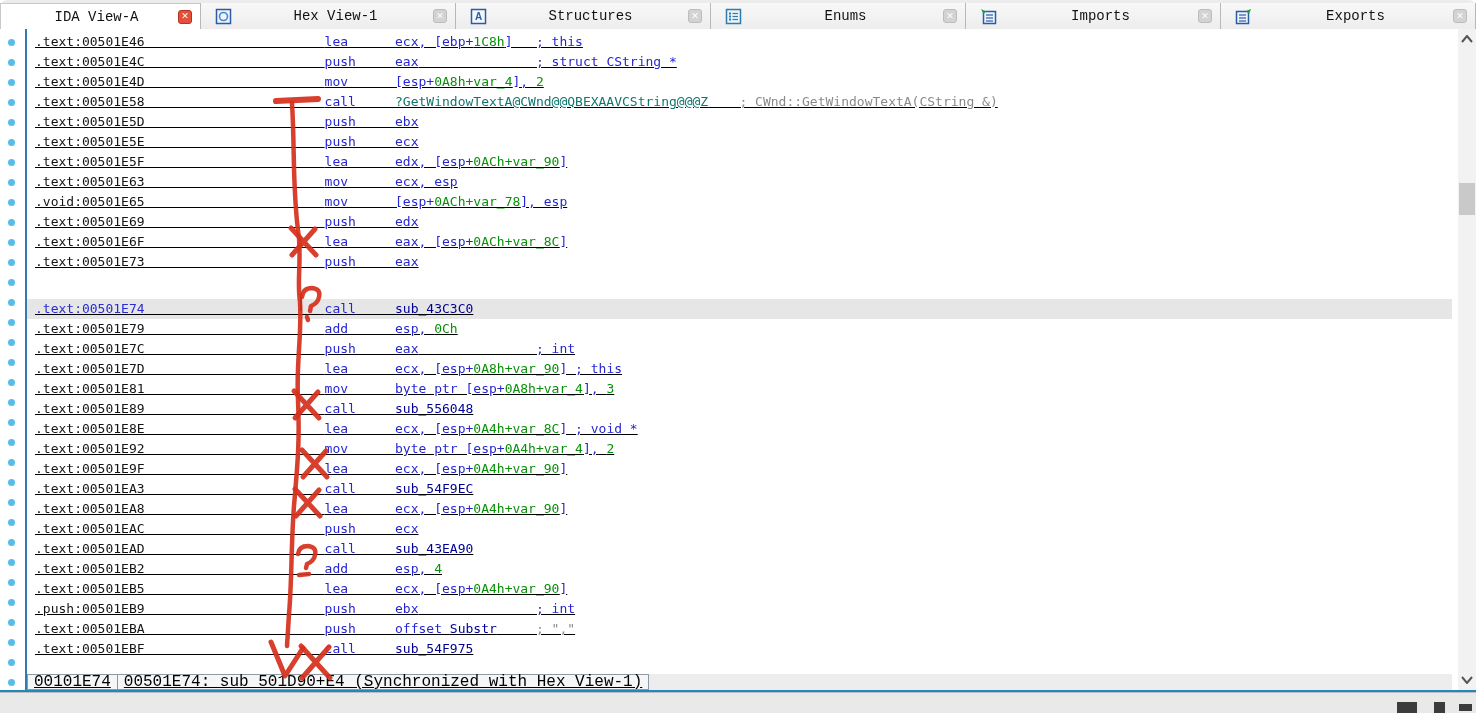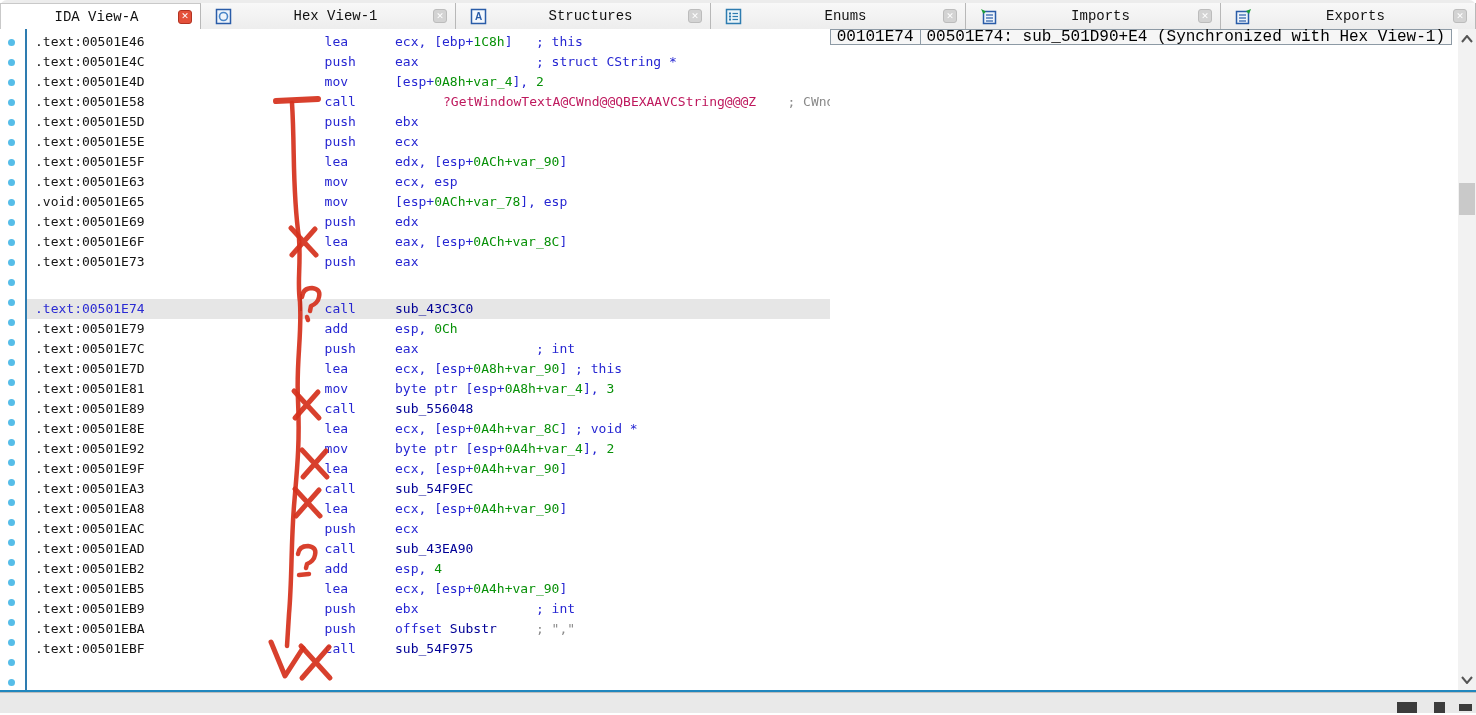--- a/index.html
+++ b/index.html
@@ -21,32 +21,32 @@
               justify-content:center; font-size:9px; line-height:1; color:#fff;
               font-family:"DejaVu Sans", sans-serif; cursor:pointer; }
   .closebox.red  { background:#e4503a; border:1px solid #b23322; }
   .closebox.gray { background:#d3d3d3; border:1px solid #bcbcbc; }
 
   
   .main { display:flex; height:663px; border-bottom:2px solid #2187be; }
   .gutter { width:27px; flex:0 0 27px; border-right:2px solid #2e7cb0; position:relative;
             background:#ffffff; }
   .dot { position:absolute; left:8px; width:7px; height:7px; border-radius:50%; }
-  .content { flex:1; display:flex; flex-direction:row; background:#fff; min-width:0; }
+  .content { flex:1; display:flex; flex-direction:column; background:#fff; min-width:0;text-decoration:underline; }
   .code { flex:1; padding-top:3px; position:relative; overflow:hidden; }
   .asm-line { height:20px; line-height:20px; font-size:13px; white-space:pre; color:#141414;
               padding-left:8px; }
   .asm-line.current { background:#e6e6e6;margin-top:27px; }
   .addr { color:#141414; }
   .addr.cur { color:#2a2ad2; }
   .c-b { color:#2626d2; }
   .c-g { color:#089108; }
   .c-n { color:#000096; }
   .c-y { color:#8a8a8a; }
-  .c-p { color:#be185d;margin-left:48px; }
+  .c-p { color:#0f766e; }
   .c-w { color:#141414; }
 
   
   .statusbar { height:16px; background:#ededed; display:flex; align-items:stretch;
                font-family:"Liberation Mono", monospace; font-size:16px; color:#000; }
   .statusbox { display:flex; border:1px solid #8d9aa5; background:#f6f6f6; }
   .statusbox .cell { padding:0 6px; display:flex; align-items:center; white-space:nowrap; }
   .statusbox .cell + .cell { border-left:1px solid #8d9aa5; }
 
   
@@ -201,21 +201,21 @@
         <div class="asm-line"><span class="addr">.text:00501E89                       </span><span class="c-b">call     </span><span class="c-n">sub_556048</span></div>
         <div class="asm-line"><span class="addr">.text:00501E8E                       </span><span class="c-b">lea      </span><span class="c-b">ecx, [esp+</span><span class="c-g">0A4h+var_8C</span><span class="c-b">] ; void *</span></div>
         <div class="asm-line"><span class="addr">.text:00501E92                       </span><span class="c-b">mov      </span><span class="c-b">byte ptr [esp+</span><span class="c-g">0A4h+var_4</span><span class="c-b">], </span><span class="c-g">2</span></div>
         <div class="asm-line"><span class="addr">.text:00501E9F                       </span><span class="c-b">lea      </span><span class="c-b">ecx, [esp+</span><span class="c-g">0A4h+var_90</span><span class="c-b">]</span></div>
         <div class="asm-line"><span class="addr">.text:00501EA3                       </span><span class="c-b">call     </span><span class="c-n">sub_54F9EC</span></div>
         <div class="asm-line"><span class="addr">.text:00501EA8                       </span><span class="c-b">lea      </span><span class="c-b">ecx, [esp+</span><span class="c-g">0A4h+var_90</span><span class="c-b">]</span></div>
         <div class="asm-line"><span class="addr">.text:00501EAC                       </span><span class="c-b">push     </span><span class="c-b">ecx</span></div>
         <div class="asm-line"><span class="addr">.text:00501EAD                       </span><span class="c-b">call     </span><span class="c-n">sub_43EA90</span></div>
         <div class="asm-line"><span class="addr">.text:00501EB2                       </span><span class="c-b">add      </span><span class="c-b">esp, </span><span class="c-g">4</span></div>
         <div class="asm-line"><span class="addr">.text:00501EB5                       </span><span class="c-b">lea      </span><span class="c-b">ecx, [esp+</span><span class="c-g">0A4h+var_90</span><span class="c-b">]</span></div>
-        <div class="asm-line"><span class="addr">.text:00501EB9                       </span><span class="c-b">push     </span><span class="c-b">ebx</span><span class="c-w">               </span><span class="c-b">; int</span></div>
+        <div class="asm-line"><span class="addr">.push:00501EB9                       </span><span class="c-b">push     </span><span class="c-b">ebx</span><span class="c-w">               </span><span class="c-b">; int</span></div>
         <div class="asm-line"><span class="addr">.text:00501EBA                       </span><span class="c-b">push     </span><span class="c-b">offset </span><span class="c-n">Substr</span><span class="c-w">     </span><span class="c-y">; ","</span></div>
         <div class="asm-line"><span class="addr">.text:00501EBF                       </span><span class="c-b">call     </span><span class="c-n">sub_54F975</span></div>
       </div>
 
     <div class="statusbar">
       <div class="statusbox">
         <span class="cell">00101E74</span>
         <span class="cell">00501E74: sub_501D90+E4 (Synchronized with Hex View-1)</span>
       </div>
     </div>

